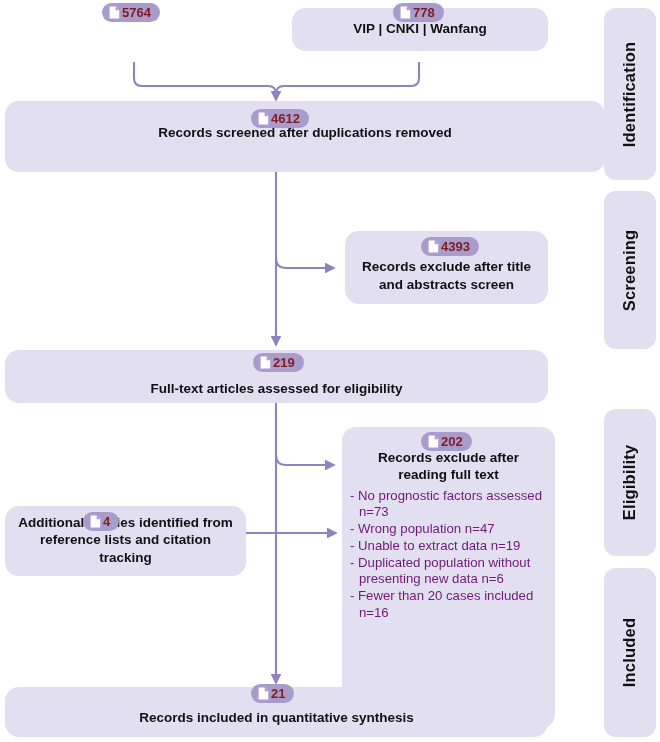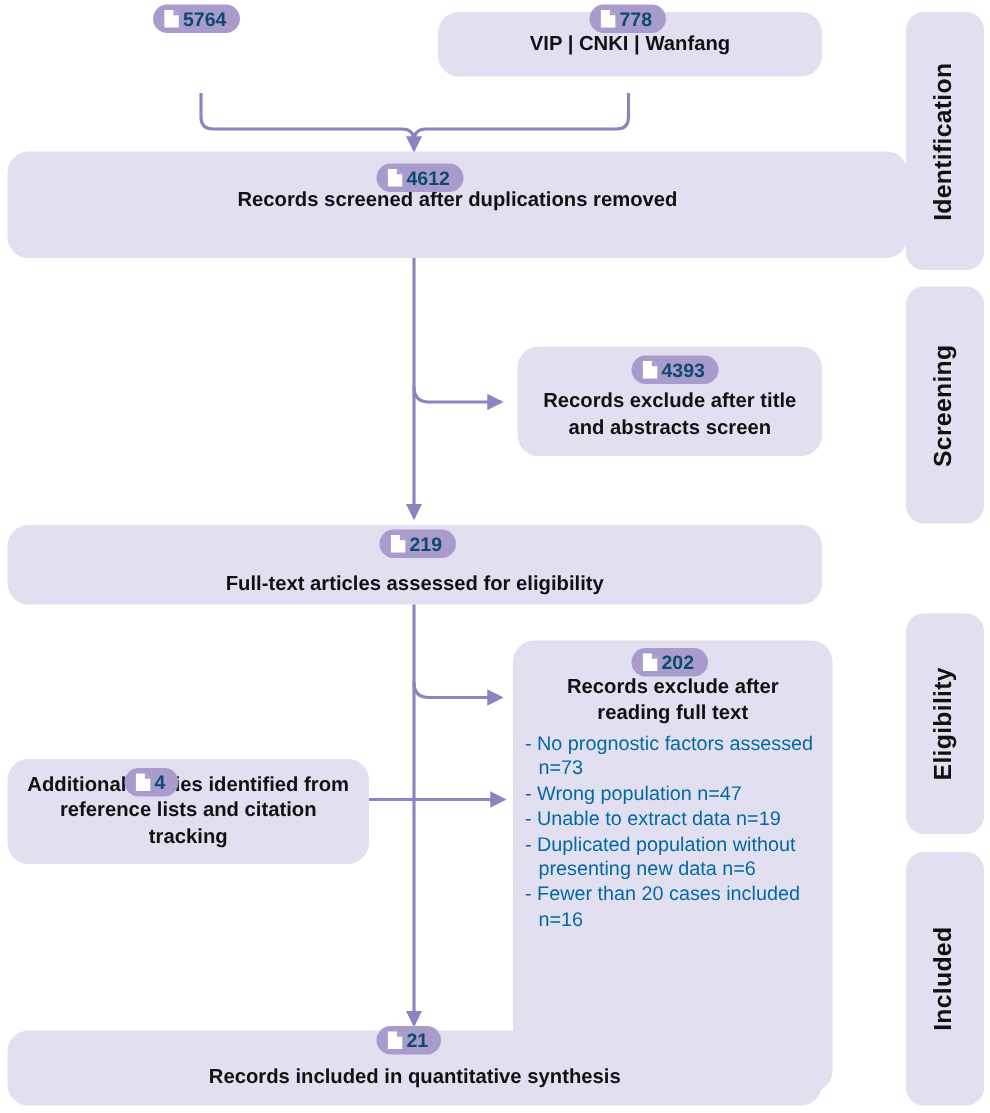--- a/index.html
+++ b/index.html
@@ -40,21 +40,21 @@
     white-space: pre-line;
   }
 
   
   .badge {
     position: absolute;
     box-sizing: border-box;
     height: 19px;
     background: #a99ccd;
     border-radius: 10px;
-    color: #0c4a6e;
+    color: #7f1d1d;
     font-size: 13px;
     font-weight: bold;
     letter-spacing: 0px;
     display: flex;
     align-items: center;
     justify-content: center;
     gap: 2px;
     padding: 0 9px 0 7px;
     z-index: 6;
     white-space: nowrap;
@@ -95,21 +95,21 @@
   }
 
   
   .reasons {
     width: 100%;
     margin-top: 4px;
     font-weight: normal;
     font-size: 13.2px;
     line-height: 1.27;
     text-align: left;
-    color: #0369a1;
+    color: #701a75;
   }
   .reasons .reason {
     display: block;
     padding-left: 9px;
     text-indent: -9px;
     white-space: pre-line;
   }
 </style>
 </head>
 <body>

